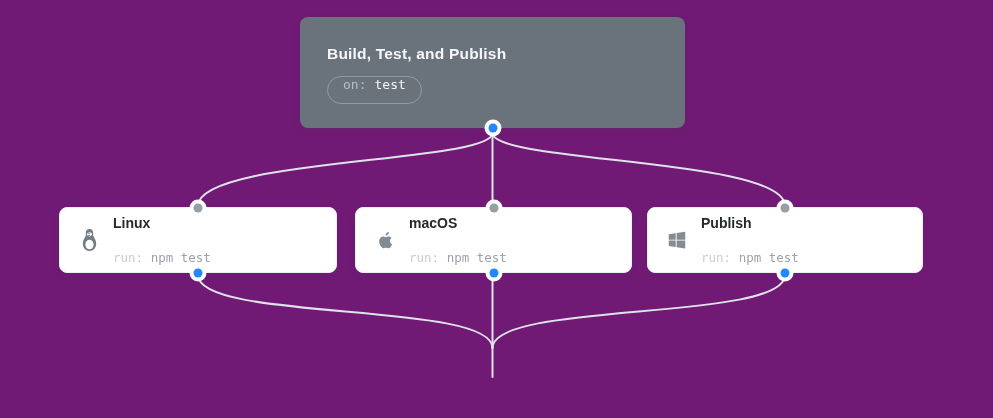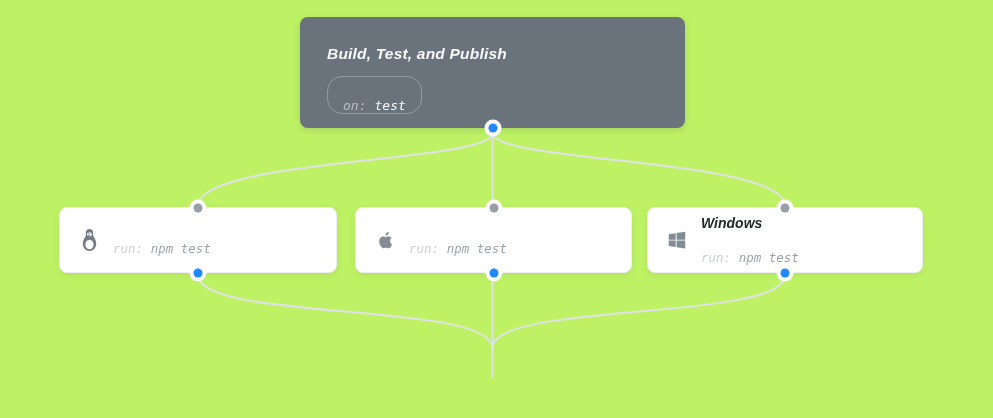--- a/index.html
+++ b/index.html
@@ -1,33 +1,32 @@
 <!DOCTYPE html>
 <html><head>
 <meta charset="utf-8">
 <style>
   html,body{margin:0;padding:0;background:#ffffff;}
   .stage{
-    position:relative;width:993px;height:418px;background:#bef264;overflow:hidden;
+    position:relative;width:993px;height:418px;background:#701a75;overflow:hidden;
     font-family:"Liberation Sans",sans-serif;
-    font-style:italic;
   }
   svg.edges{position:absolute;left:0;top:0;z-index:1;}
   .edge{fill:none;stroke:#dfe2e8;stroke-width:2;stroke-linecap:round;}
 
   
   .trigger{
     position:absolute;left:300px;top:17px;width:385px;height:111px;box-sizing:border-box;
     background:#6a727c;border-radius:8px;z-index:2;
     box-shadow:0 2px 6px rgba(60,66,87,.18);
     padding:28px 27px 0 27px;
   }
   .trigger-title{color:#f5f7f9;font-size:15.5px;font-weight:600;letter-spacing:.2px;}
   .badge{
-    display:inline-flex;align-items:flex-end;margin-top:13px;height:38px;padding:0 15px;
+    display:inline-flex;align-items:flex-start;margin-top:13px;height:28px;padding:0 15px;
     border:1px solid rgba(255,255,255,.28);border-radius:15px;box-sizing:border-box;
     font-family:"DejaVu Sans Mono",monospace;font-size:13px;
   }
   .badge .k{color:rgba(255,255,255,.52);margin-right:8px;}
   .badge .v{color:rgba(255,255,255,.93);}
 
   
   .job{
     position:absolute;top:207px;height:66px;box-sizing:border-box;z-index:2;
     background:#ffffff;border:1px solid #eceef2;border-radius:8px;
@@ -76,49 +75,51 @@
   <div class="job job-linux">
     <span class="job-icon">
       <svg width="23" height="27" viewBox="0 0 24 26">
         <path fill="#737b85" d="M12 1C9.6 1 8.2 2.7 8.2 5c0 1.3.3 2.3-.5 3.9C6.8 10.8 5 13.1 5 16.2 5 20.9 8.1 24 12 24s7-3.1 7-7.8c0-3.1-1.8-5.4-2.7-7.3-.8-1.6-.5-2.6-.5-3.9C15.8 2.7 14.4 1 12 1z"></path>
         <ellipse fill="#ffffff" cx="12" cy="17.2" rx="4.3" ry="5"></ellipse>
         <ellipse fill="#ffffff" cx="12" cy="6.6" rx="2.5" ry="2.2"></ellipse>
         <path fill="#737b85" d="M10.6 5.4a.8.8 0 1 1 1.6 0 .8.8 0 0 1-1.6 0zm1.2 1.4 1.3 1-1.6.5-1.4-.6 1.7-.9z"></path>
       </svg>
     </span>
     <div class="job-text">
+      <div class="job-name">Linux</div>
       <div class="job-cmd">
         <span class="k">run:</span>
         <span class="v">npm test</span>
       </div>
     </div>
   </div>
 
   <div class="job job-macos">
     <span class="job-icon">
       <svg width="21" height="25" viewBox="0 0 24 24">
         <path fill="#838b94" d="M17.05 12.54c-.03-2.28 1.86-3.37 1.94-3.42-1.06-1.55-2.7-1.76-3.28-1.78-1.4-.14-2.73.82-3.44.82-.7 0-1.8-.8-2.96-.78-1.52.02-2.93.89-3.71 2.25-1.58 2.75-.4 6.82 1.14 9.05.75 1.09 1.65 2.32 2.83 2.27 1.14-.05 1.57-.73 2.94-.73s1.76.73 2.96.71c1.22-.02 2-1.11 2.74-2.2.87-1.27 1.22-2.5 1.24-2.56-.03-.01-2.38-.91-2.4-3.63zM14.84 5.04c.63-.76 1.05-1.82.93-2.87-.9.04-2 .6-2.64 1.36-.58.67-1.09 1.75-.95 2.78 1 .08 2.03-.51 2.66-1.27z"></path>
       </svg>
     </span>
     <div class="job-text">
+      <div class="job-name">macOS</div>
       <div class="job-cmd">
         <span class="k">run:</span>
         <span class="v">npm test</span>
       </div>
     </div>
   </div>
 
   <div class="job job-windows">
     <span class="job-icon">
       <svg width="22" height="22" viewBox="0 0 24 24">
         <path fill="#838b94" d="M3 5.6 10.6 4.55v7.05H3zM11.6 4.4 21 3.1v8.5h-9.4zM3 12.66h7.6v7.05L3 18.66zM11.6 12.66H21v8.5l-9.4-1.3z"></path>
       </svg>
     </span>
     <div class="job-text">
-      <div class="job-name">Windows</div>
+      <div class="job-name">Publish</div>
       <div class="job-cmd">
         <span class="k">run:</span>
         <span class="v">npm test</span>
       </div>
     </div>
   </div>
 
   <span class="halo" style="left:492.5px;top:128px"></span>
   <span class="dot blue" style="left:492.5px;top:128px"></span>
 

